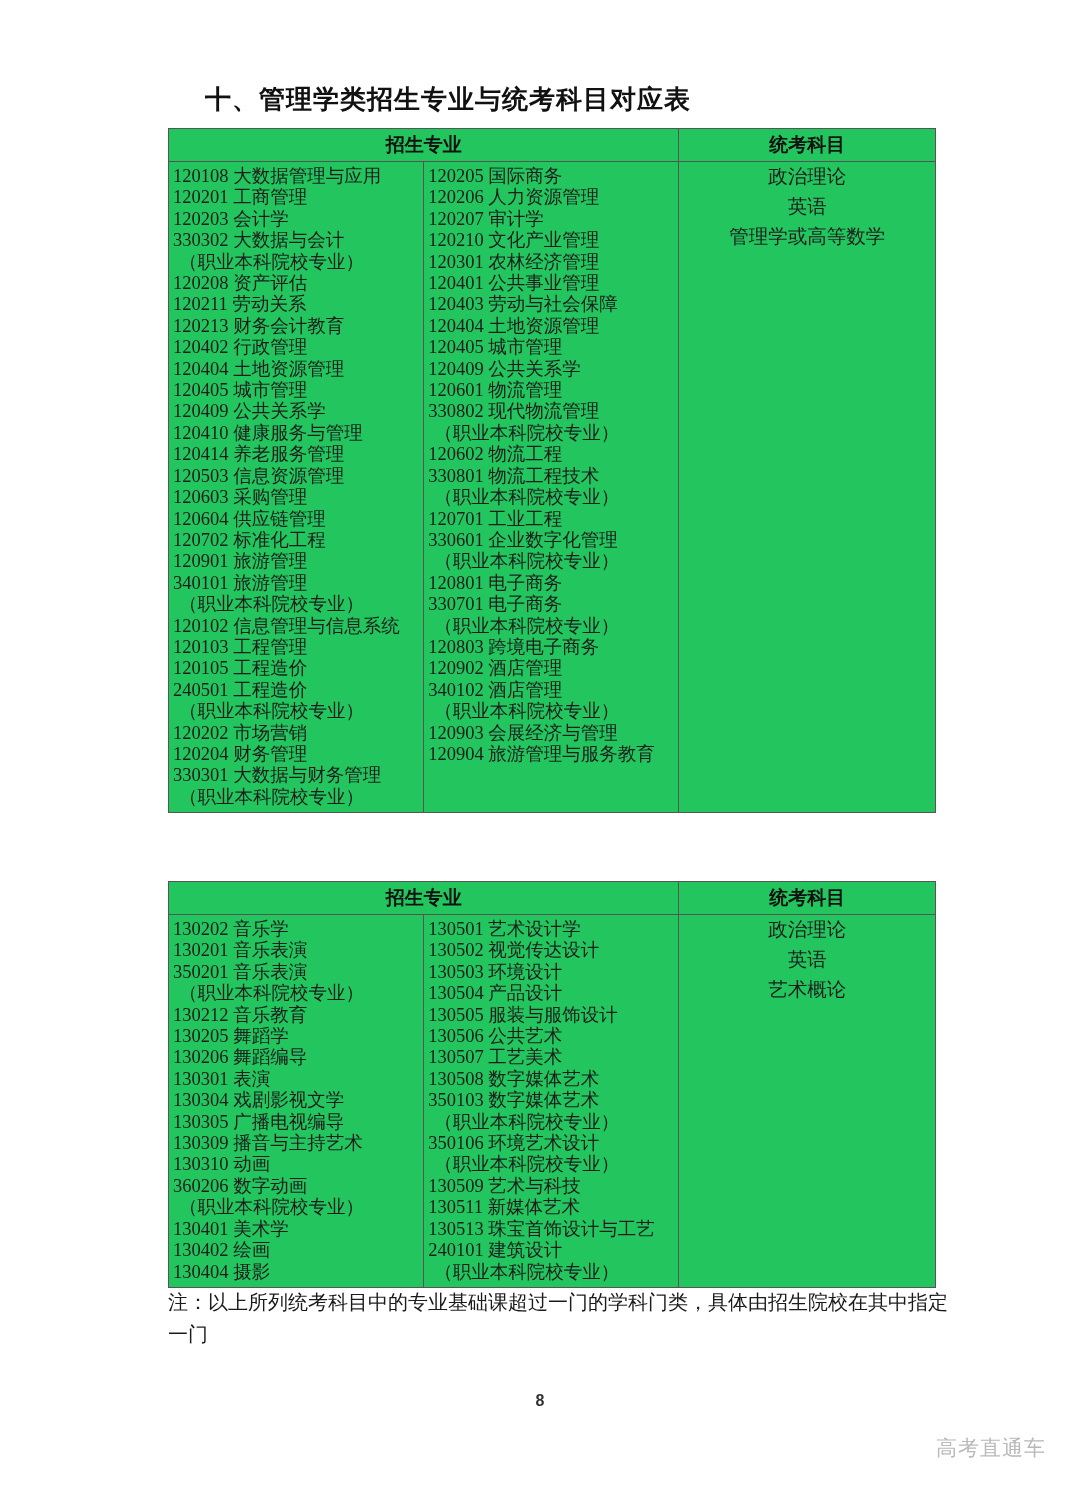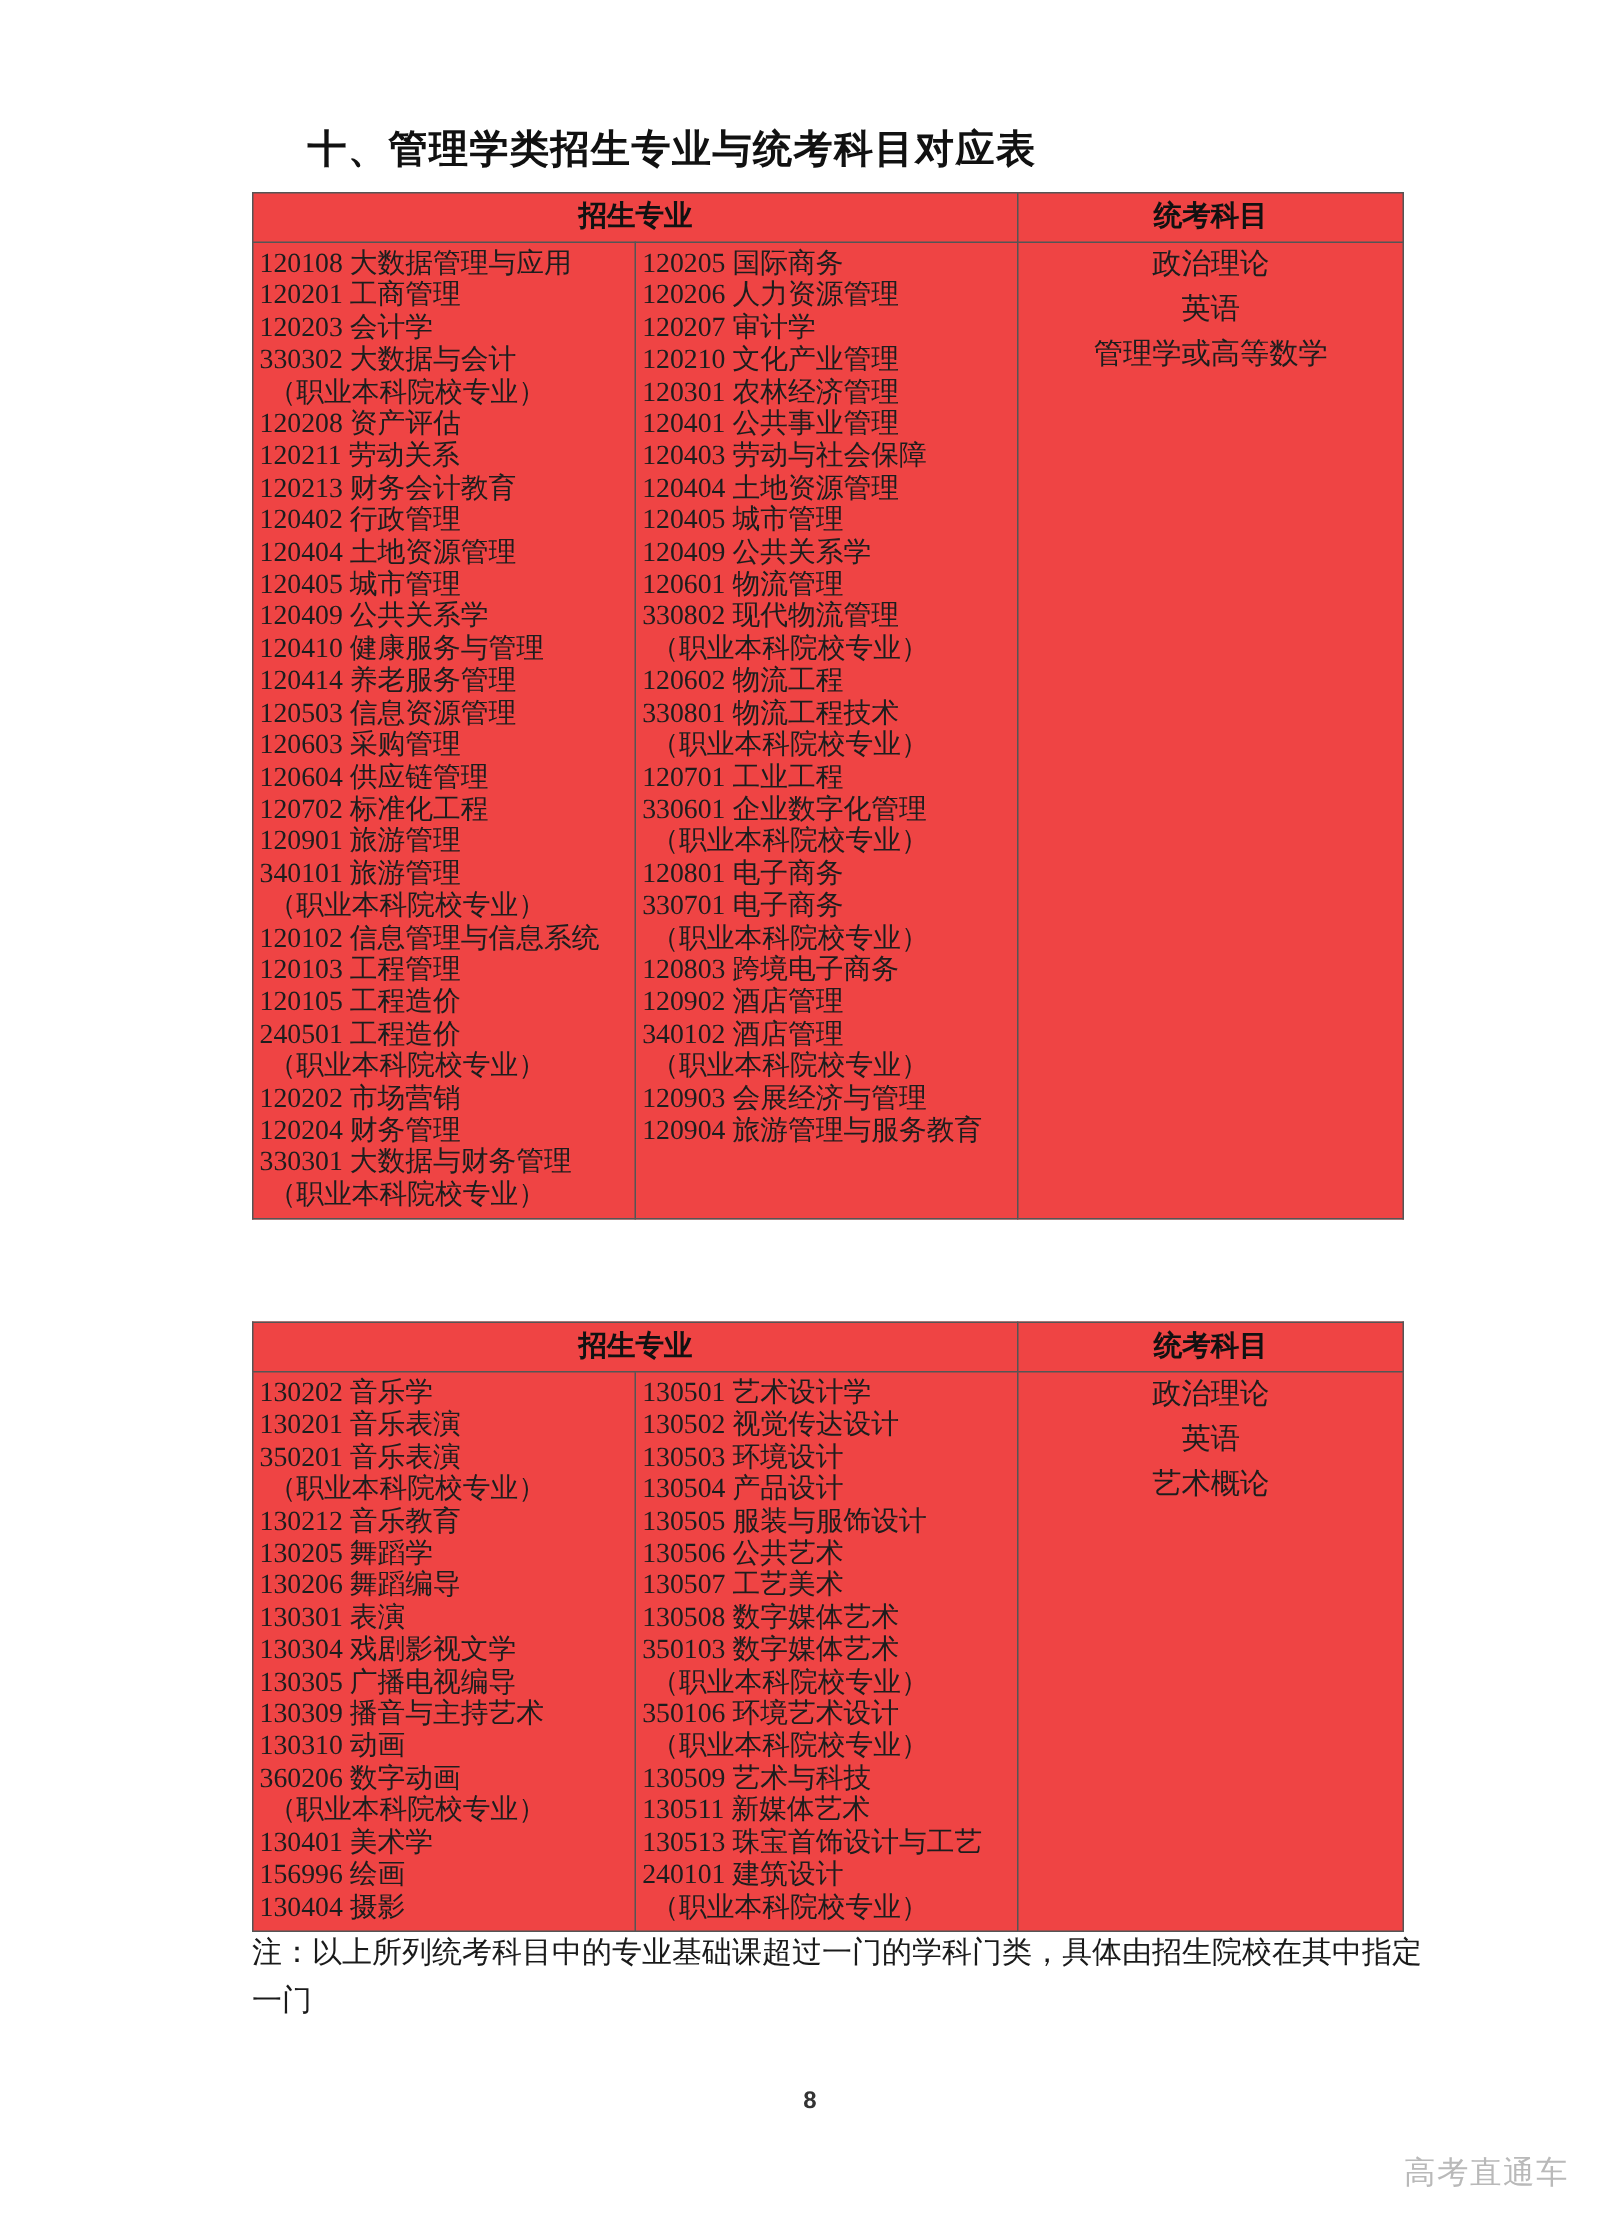--- a/index.html
+++ b/index.html
@@ -33,21 +33,21 @@
     white-space: nowrap;
   }
   #title-10 { left: 205px; top: 82px; }
   #title-11 { left: 205px; top: 838px; }
 
   
   .subject-table {
     position: absolute;
     border-collapse: collapse;
     table-layout: fixed;
-    background: #ef4444;
+    background: #22c55e;
   }
   #table-10 { left: 168px; top: 128px; width: 768px; }
   #table-11 { left: 168px; top: 881px; width: 768px; }
 
   .subject-table td,
   .subject-table th {
     border: 1px solid #555;
     vertical-align: top;
     padding: 0;
   }
@@ -245,21 +245,21 @@
               <li>130205  舞蹈学</li>
               <li>130206  舞蹈编导</li>
               <li>130301  表演</li>
               <li>130304  戏剧影视文学</li>
               <li>130305  广播电视编导</li>
               <li>130309  播音与主持艺术</li>
               <li>130310  动画</li>
               <li>360206  数字动画</li>
               <li class="note-line">（职业本科院校专业）</li>
               <li>130401  美术学</li>
-              <li>156996  绘画</li>
+              <li>130402  绘画</li>
               <li>130404  摄影</li>
             </ul>
       </td>
       <td class="majors-cell col-b">
         <ul class="major-list" id="t11-right">
               <li>130501  艺术设计学</li>
               <li>130502  视觉传达设计</li>
               <li>130503  环境设计</li>
               <li>130504  产品设计</li>
               <li>130505  服装与服饰设计</li>

